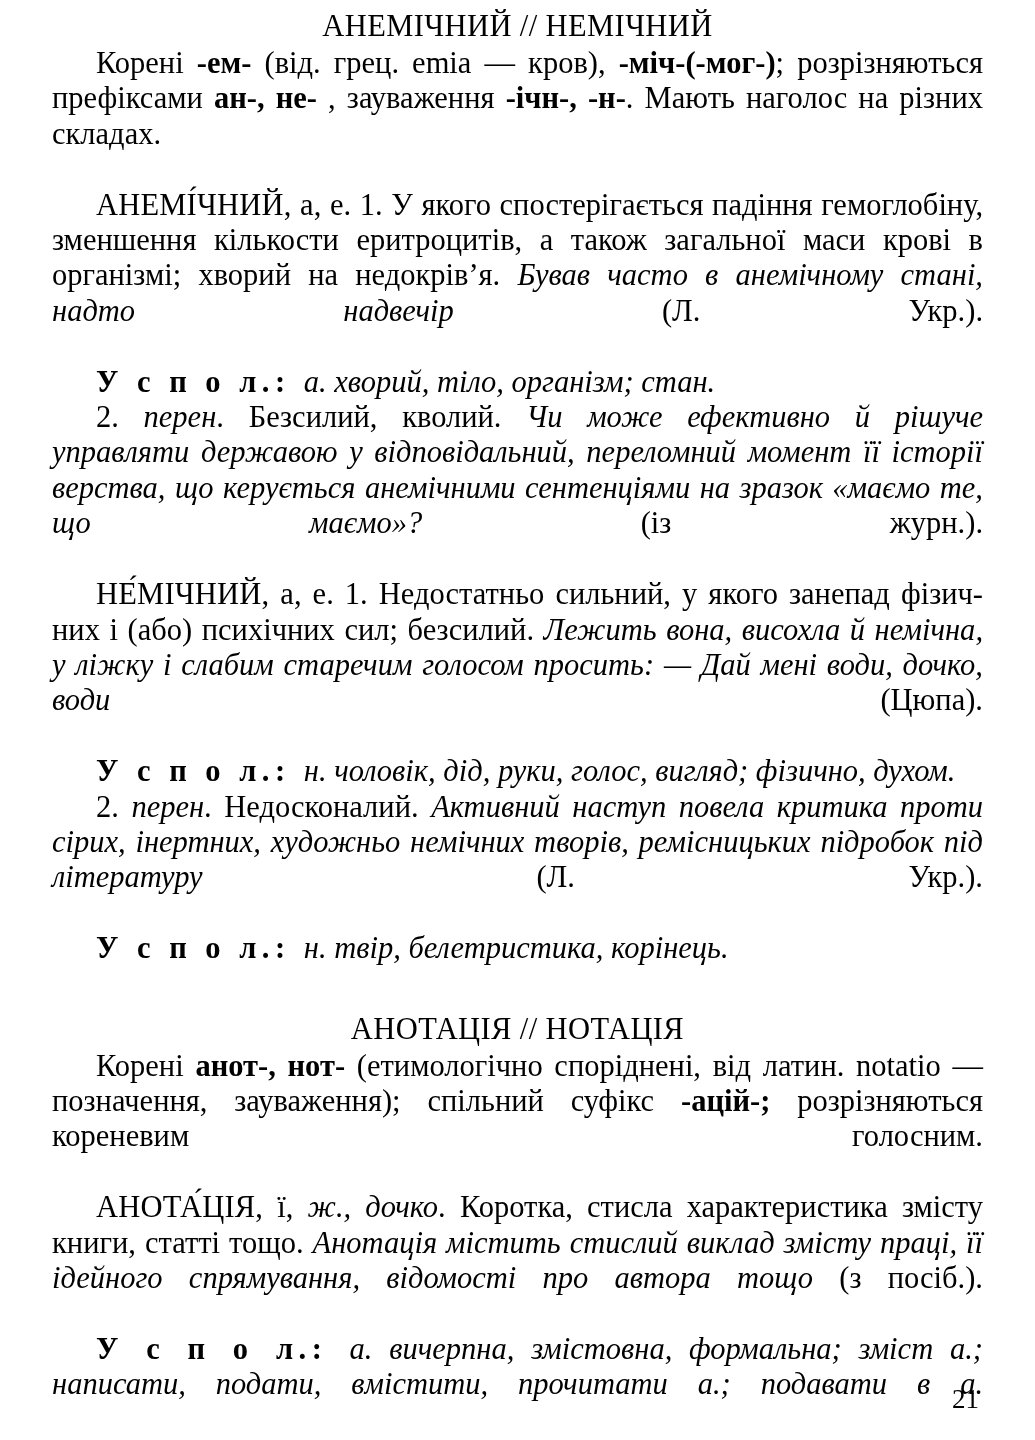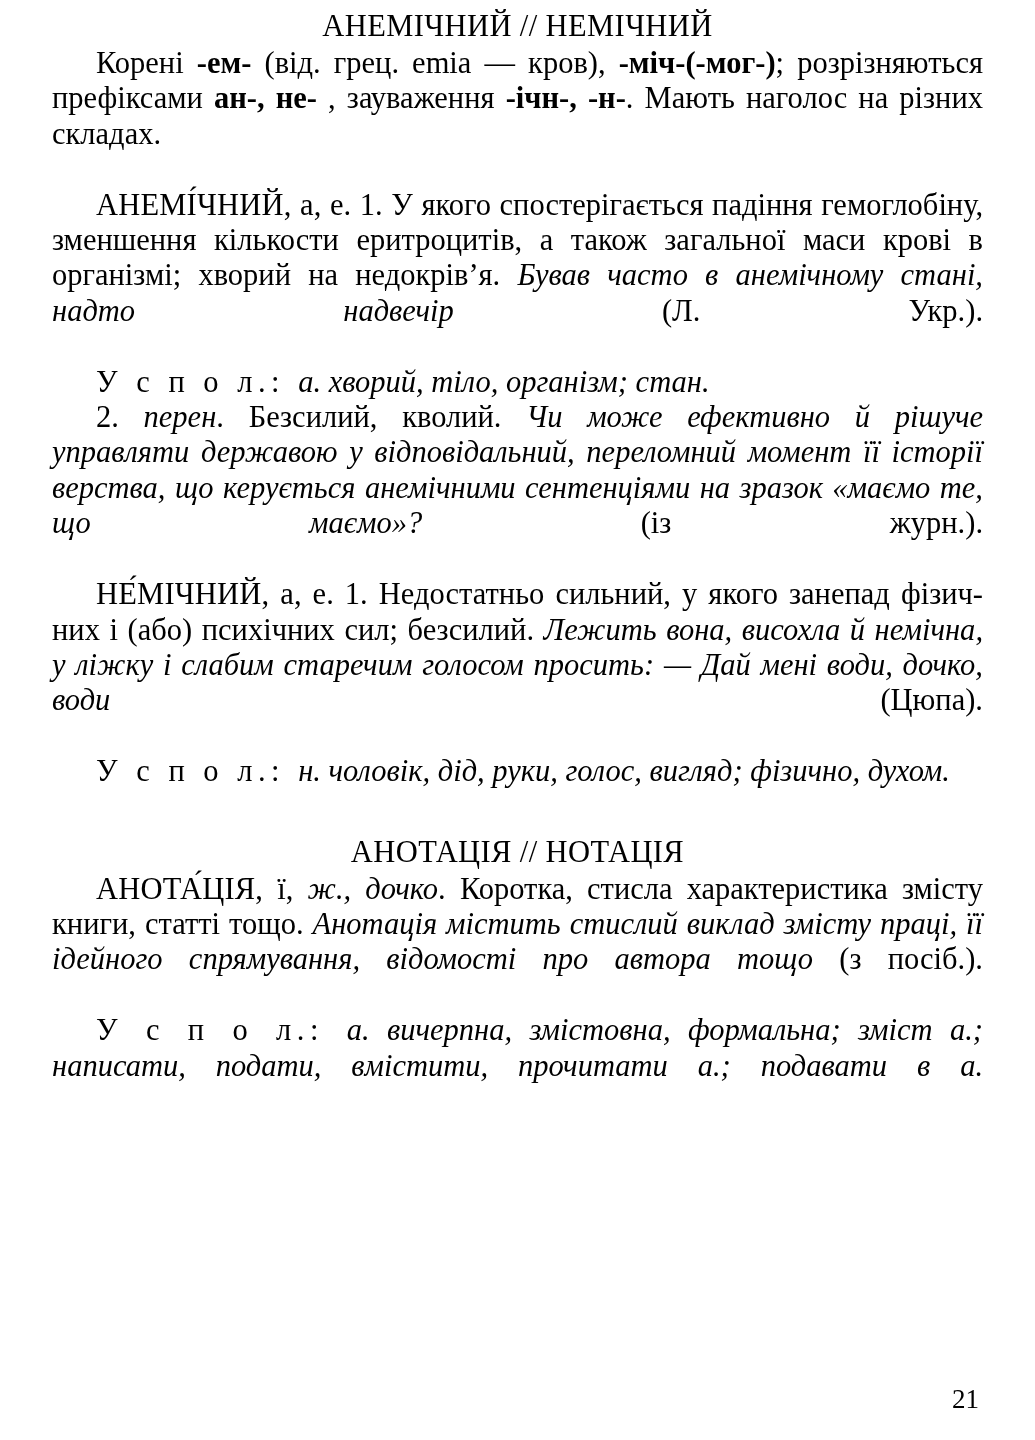--- a/index.html
+++ b/index.html
@@ -54,21 +54,21 @@
   .bi { font-weight: 400; font-style: italic; }
 
   .headword {
     font-weight: 400;
     letter-spacing: 0.2px;
   }
   .spaced {
     letter-spacing: 5.5px;
   }
   .combo-label {
-    font-weight: 400;
+    font-weight: 700;
   }
   .gap-lg { height: 44px; }
 
   .page-number {
     position: absolute;
     right: 56px;
     bottom: 26px;
     font-size: 27px;
     line-height: 30px;
     font-family: "Liberation Serif", "DejaVu Serif", serif;
@@ -101,29 +101,38 @@
 
 
     <p class="para">
       <span class="headword">НЕ́МІЧНИЙ,</span><span> а, е. </span><span>1. </span><span>Недостатньо сильний, у якого занепад фізич-них і (або) психічних сил; безсилий. </span><i>Лежить вона, висохла й </i><span class="bi">немічна</span><i>, у ліжку і слабим старечим голосом просить: — Дай мені води, дочко, води</i><span> (Цюпа).</span>
     </p>
 
     <p class="para nojustify">
       <span class="spaced combo-label">У  с п о л.: </span><span class="bi">н.</span><i> чоловік, дід, руки, голос, вигляд; фізично, духом.</i>
     </p>
 
+    <p class="para">
+      <span>2. </span><i>перен</i><span>. </span><span>Недосконалий. </span><i>Активний наступ повела критика проти сірих, інертних, художньо </i><span class="bi">немічних</span><i> творів, ремісницьких підробок під літературу</i><span> (Л. Укр.).</span>
+    </p>
 
+    <p class="para nojustify">
+      <span class="spaced combo-label">У  с п о л.: </span><span class="bi">н.</span><i> твір, белетристика, корінець.</i>
+    </p>
   </section>
 
   <div class="gap-lg"></div>
 
   <section>
 
     <h2 class="group-title">АНОТАЦІЯ // НОТАЦІЯ</h2>
 
+    <p class="para">
+      <span>Корені </span><b>анот-, нот-</b><span> (етимологічно споріднені, від латин. notatio — позначення, зауваження); спільний суфікс </span><b>-ацій-;</b><span> розрізняються кореневим голосним.</span>
+    </p>
 
     <p class="para">
       <span class="headword">АНОТА́ЦІЯ,</span><span> ї, </span><i>ж., дочко</i><span>. </span><span>Коротка, стисла характеристика змісту книги, статті тощо. </span><span class="bi">Анотація</span><i> містить стислий виклад змісту праці, її ідейного спрямування, відомості про автора тощо</i><span> (з посіб.).</span>
     </p>
 
     <p class="para">
       <span class="spaced combo-label">У  с п о л.: </span><span class="bi">а.</span><i> вичерпна, змістовна, формальна; зміст </i><span class="bi">а.;</span><i> написати, подати, вмістити, прочитати </i><span class="bi">а.;</span><i> подавати в </i><span class="bi">а.</span>
     </p>
 
   </section>

